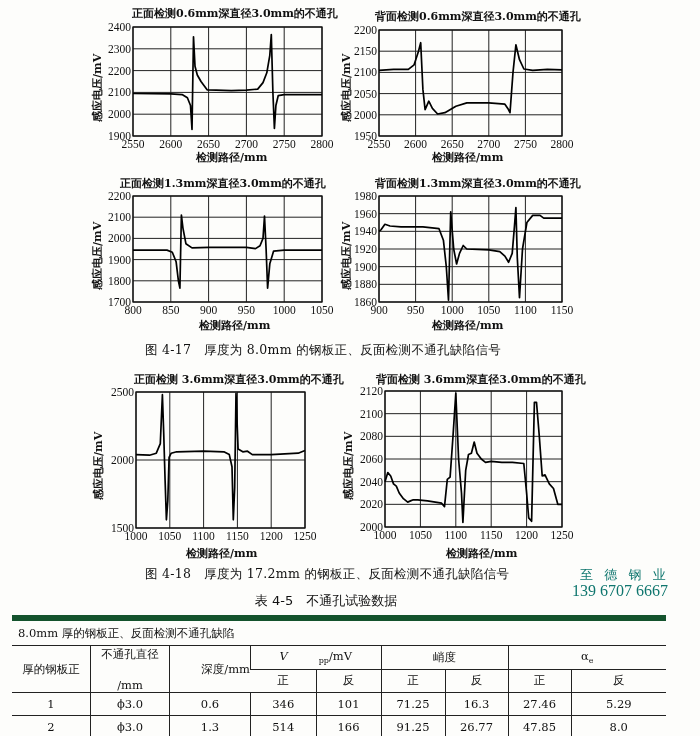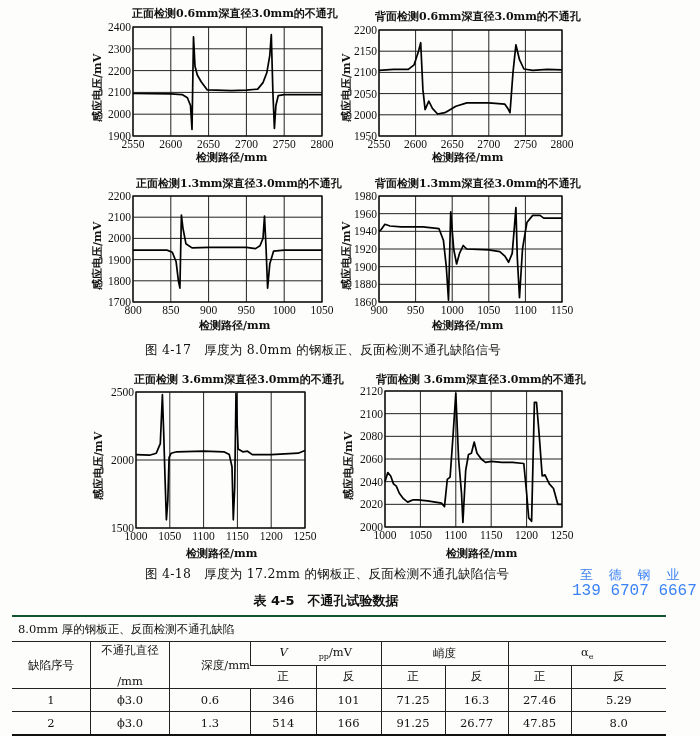--- a/index.html
+++ b/index.html
@@ -5,46 +5,46 @@
   html, body { margin:0; padding:0; background:#fdfdfb; }
   body { width:700px; height:736px; position:relative; overflow:hidden;
          font-family: "DejaVu Serif", "Liberation Serif", serif; color:#111; }
   .chart { position:absolute; }
   .ctitle { position:absolute; font-size:11px; font-weight:bold; white-space:nowrap; }
   .ylabel { position:absolute; font-size:11px; font-weight:bold; white-space:nowrap;
             transform: rotate(-90deg); transform-origin: left top; }
   .xlabel { position:absolute; font-size:11px; font-weight:bold; white-space:nowrap; }
   .tick { font-family: "Liberation Serif", serif; font-size:11.5px; fill:#111; }
   .caption { position:absolute; font-size:12.5px; white-space:nowrap; letter-spacing:0.3px; }
-  .watermark { position:absolute; color:#3b82f6; font-family:Liberation Mono, monospace; white-space:nowrap; }
+  .watermark { position:absolute; color:#0f766e; font-family:Liberation Serif, serif; white-space:nowrap; }
   .tabletitle { position:absolute; left:0; width:652px; text-align:center; top:592px;
-                font-family:"DejaVu Sans", sans-serif; font-weight:bold; font-size:13px; }
+                font-family:"DejaVu Sans", sans-serif; font-weight:normal; font-size:13px; }
   table.data { position:absolute; left:12px; top:615px; width:654px; border-collapse:collapse;
                font-size:11.5px; }
   table.data td { text-align:center; padding:0; height:22px; border-left:1px solid #222; }
   table.data td:first-child { border-left:none; }
   table.data tr.sub td { border-top:1px solid #222; }
-  table.data tr.top td { border-top:2px solid #14532d; }
+  table.data tr.top td { border-top:6px solid #14532d; }
   .note { text-align:left !important; padding-left:6px !important; height:24px !important; font-weight:bold; }
 </style>
 </head>
 <body>
 
 <div class="chart" style="left:0;top:0;">
   <div class="ctitle" style="left:132px;top:6px;">正面检测0.6mm深直径3.0mm的不通孔</div>
   <div class="ylabel" style="left:90px;top:122px;">感应电压/mV</div>
   <div class="xlabel" style="left:196px;top:150px;">检测路径/mm</div>
 </div>
 <div class="chart" style="left:0;top:0;">
   <div class="ctitle" style="left:375px;top:9px;">背面检测0.6mm深直径3.0mm的不通孔</div>
   <div class="ylabel" style="left:339px;top:122px;">感应电压/mV</div>
   <div class="xlabel" style="left:432px;top:150px;">检测路径/mm</div>
 </div>
 <div class="chart" style="left:0;top:0;">
-  <div class="ctitle" style="left:136px;top:176px;">正面检测1.3mm深直径3.0mm的不通孔</div>
+  <div class="ctitle" style="left:120px;top:176px;">正面检测1.3mm深直径3.0mm的不通孔</div>
   <div class="ylabel" style="left:90px;top:290px;">感应电压/mV</div>
   <div class="xlabel" style="left:199px;top:318px;">检测路径/mm</div>
 </div>
 <div class="chart" style="left:0;top:0;">
   <div class="ctitle" style="left:375px;top:176px;">背面检测1.3mm深直径3.0mm的不通孔</div>
   <div class="ylabel" style="left:339px;top:290px;">感应电压/mV</div>
   <div class="xlabel" style="left:432px;top:318px;">检测路径/mm</div>
 </div>
 
 <div class="caption" style="left:145px;top:342px;">图 4-17　厚度为 8.0mm 的钢板正、反面检测不通孔缺陷信号</div>
@@ -234,21 +234,21 @@
 <div class="watermark" style="left:580px;top:566px;font-size:13px;letter-spacing:4px;">至 德 钢 业</div>
 <div class="watermark" style="left:572px;top:582px;font-size:16px;">139 6707 6667</div>
 
 <div class="tabletitle">表 4-5　不通孔试验数据</div>
 <table class="data">
   <tbody>
       <tr class="top">
     <td colspan="9" class="note" style="font-weight:normal;">8.0mm 厚的钢板正、反面检测不通孔缺陷</td>
   </tr>
   <tr class="sub">
-    <td rowspan="2" style="width:78px;height:46px;">缺陷序号</td>
+    <td rowspan="2" style="width:78px;height:46px;">厚的钢板正</td>
     <td rowspan="2" style="width:78px;">
       <div>不通孔直径</div>
       <div style="margin-top:16px;">/mm</div>
     </td>
     <td rowspan="2" style="width:80px;text-align:right;">深度/mm</td>
     <td colspan="2"><i>V</i><sub style="font-size:8px;margin-left:31px;">pp</sub>/mV</td>
     <td colspan="2">峭度</td>
     <td colspan="2">α<sub style="font-size:8px;">e</sub></td>
   </tr>
   <tr class="sub">

